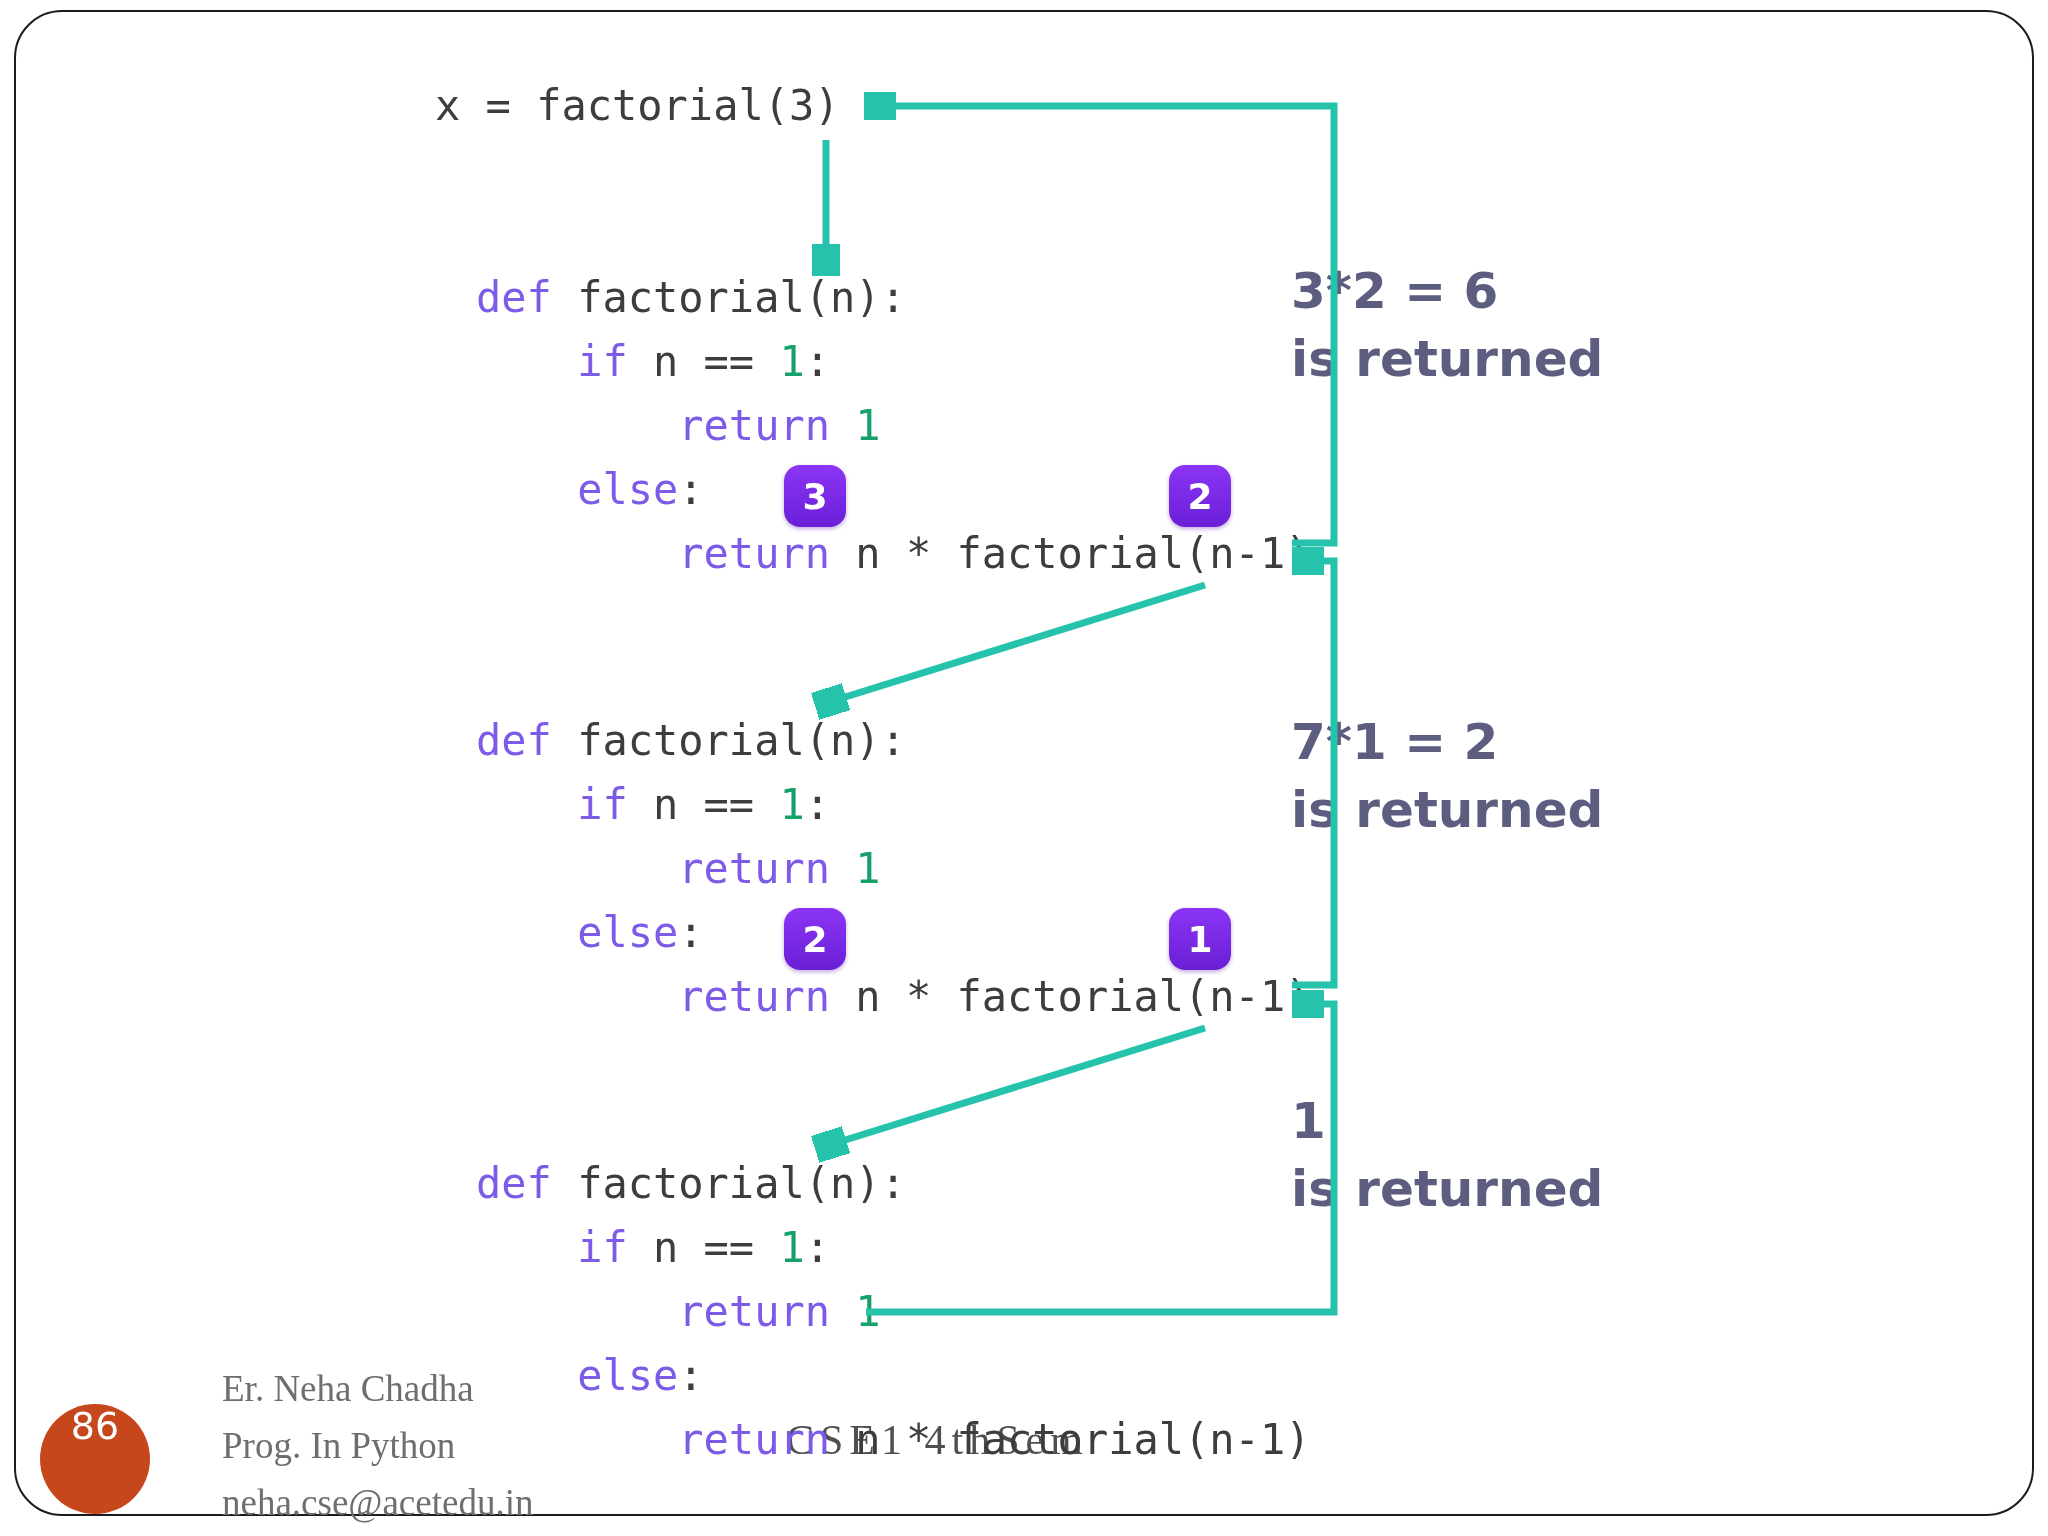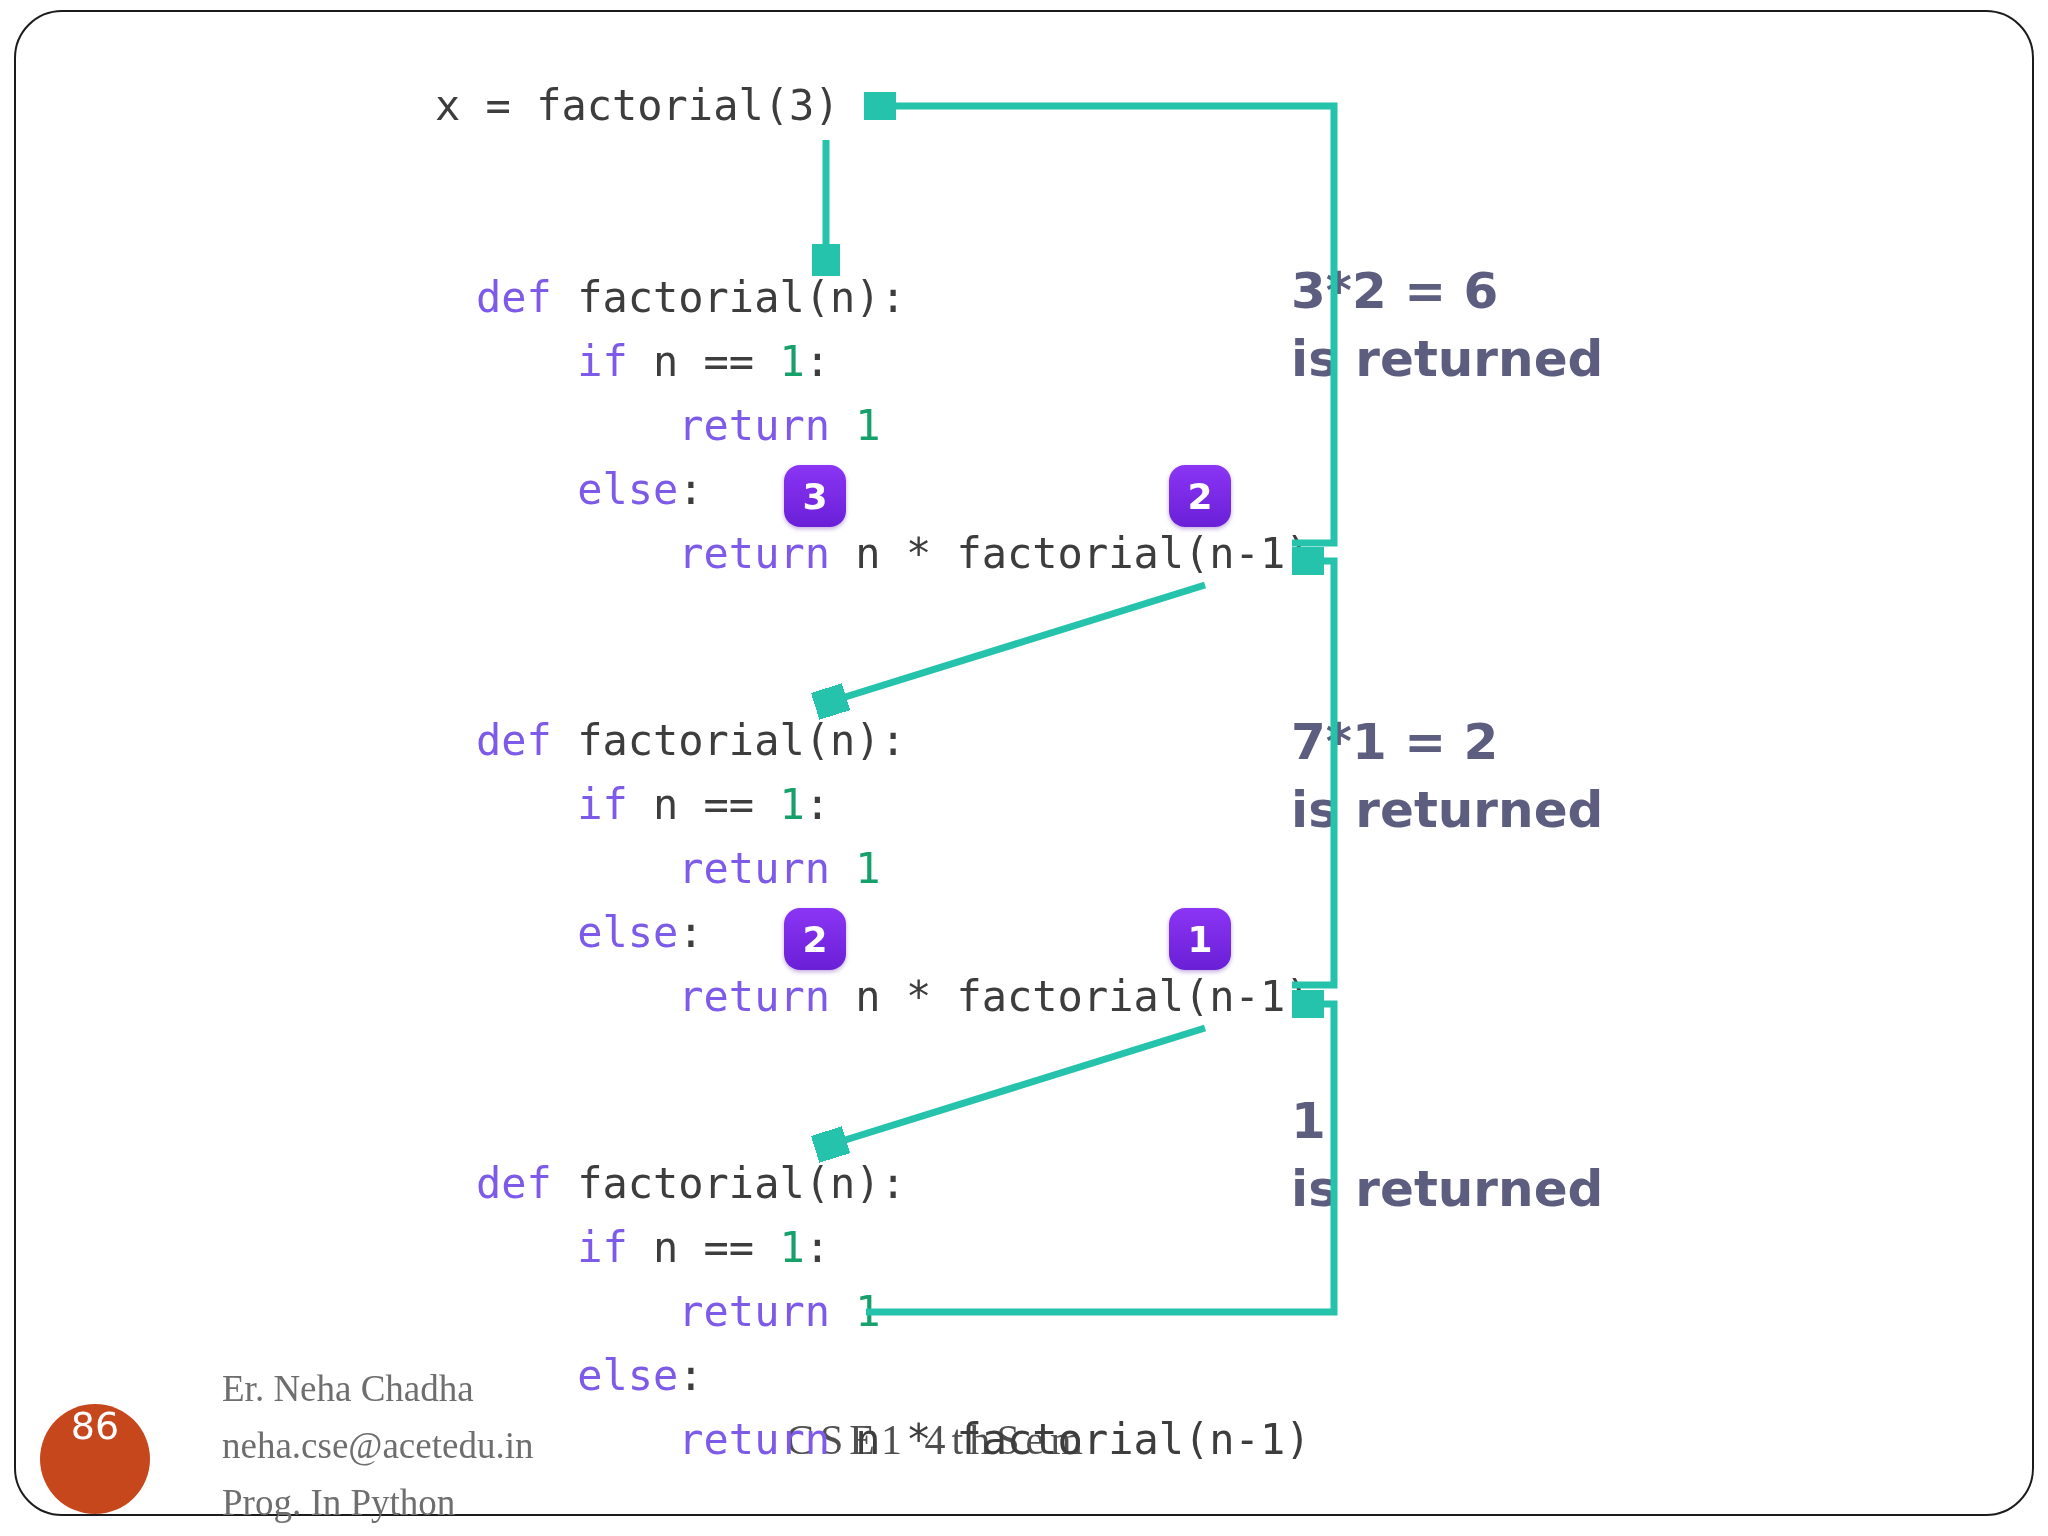--- a/index.html
+++ b/index.html
@@ -100,20 +100,20 @@
       <div class="annotation" style="top: 1087px;">
         <div>1</div>
         <div>is returned</div>
       </div>
     </div>
 
   <div id="watermark">CSE1 4thSem</div>
 
   <div id="footer">
       <div>Er. Neha Chadha</div>
+      <div>Prog. In Python</div>
       <div>neha.cse@acetedu.in</div>
-      <div>Prog. In Python</div>
     </div>
   <div id="page-circle">
     <span>86</span>
   </div>
 
 </div>
 
 </body></html>

